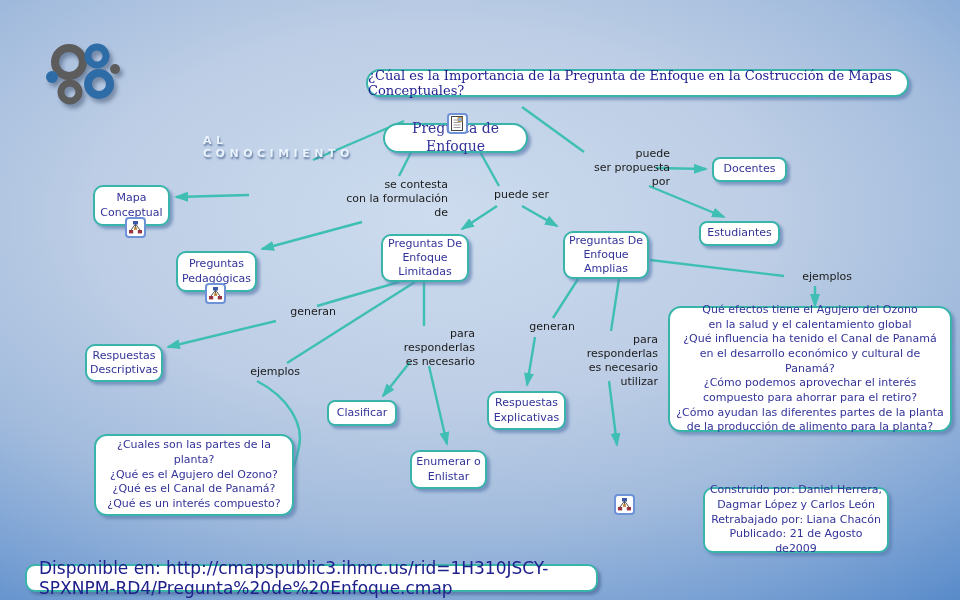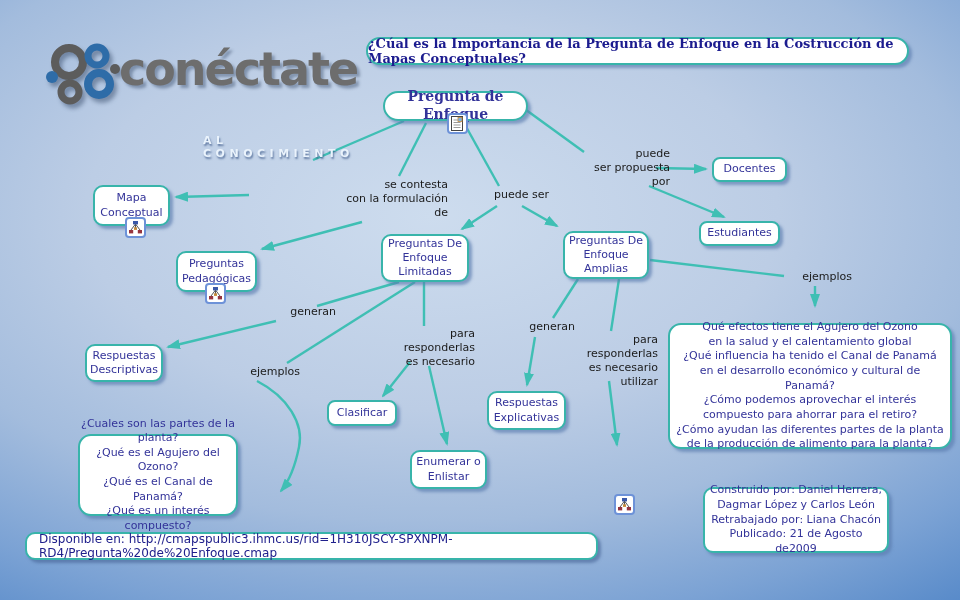--- a/index.html
+++ b/index.html
@@ -19,21 +19,21 @@
   .node, .panel {
     position:absolute; background:#fff;
     border:2px solid var(--border, #38b4aa);
     color: var(--node_text, #333399);
     text-align:center; white-space:pre-line;
     box-shadow:3px 3px 3px rgba(90,125,175,0.65);
     display:flex; align-items:center; justify-content:center;
     font-size:11px; line-height:1.28; border-radius:10px;
   }
   .panel { border-radius:13px; line-height:1.33; }
-  .fancy { font-family:"DejaVu Serif", serif; font-weight:bold; }
+  .fancy { font-family:"DejaVu Serif", serif; font-weight:normal;margin-top:32px; }
 
   .edge-label {
     position:absolute; color: var(--label_text, #1b1b1b);
     font-size:11px; line-height:1.28; text-align:right; white-space:pre-line;
   }
 
   .res-icon {
     position:absolute; width:21px; height:21px; background:#fff;
     border:2px solid #6d92d8; border-radius:4px;
     display:flex; align-items:center; justify-content:center; z-index:5;
@@ -55,25 +55,25 @@
 
   .title-box {
     position:absolute; left:366px; top:37px; width:543px; height:28px;
     background:#fff; border:2px solid var(--border,#38b4aa); border-radius:14px;
     box-shadow:3px 3px 3px rgba(90,125,175,0.65);
     display:flex; align-items:center; justify-content:center;
     color:#1c1c8f; font-size:13px;
   }
 
   .url-box {
-    position:absolute; left:25px; top:532px; width:573px; height:28px;
+    position:absolute; left:25px; top:564px; width:573px; height:28px;
     background:#fff; border:2px solid var(--border,#38b4aa); border-radius:10px;
     box-shadow:3px 3px 3px rgba(70,100,150,0.6);
     display:flex; align-items:center; padding-left:12px;
-    color:#20208c; font-size:12px;
+    color:#20208c; font-size:17px;
   }
 </style>
 </head>
 <body>
 
 <div class="stage">
 
   <svg class="edges" width="960" height="600" viewBox="0 0 960 600">
     <defs>
       <marker id="ah" markerUnits="userSpaceOnUse" markerWidth="14" markerHeight="10" refX="12" refY="5" orient="auto">
@@ -107,21 +107,20 @@
 
   <div class="logo">
     <svg class="logo-mark" width="96" height="76" viewBox="0 0 96 76">
       <circle cx="32" cy="26" r="14" fill="none" stroke="#5c5c5c" stroke-width="8"></circle>
       <circle cx="60" cy="20" r="9" fill="none" stroke="#2e6ca8" stroke-width="7"></circle>
       <circle cx="62" cy="48" r="11" fill="none" stroke="#2e6ca8" stroke-width="8"></circle>
       <circle cx="33" cy="56" r="9" fill="none" stroke="#5c5c5c" stroke-width="7"></circle>
       <circle cx="15" cy="41" r="6" fill="#2e6ca8"></circle>
       <circle cx="78" cy="33" r="5" fill="#5c5c5c"></circle>
     </svg>
-    <div class="logo-text">conéctate</div>
     <div class="logo-tagline">AL CONOCIMIENTO</div>
   </div>
 
   <div class="title-box fancy">¿Cúal es la Importancia de la Pregunta de Enfoque en la Costrucción de Mapas Conceptuales?</div>
 
   <div class="node fancy" style="left:383px;top:91px;width:145px;height:30px;font-size:14px;border-radius:15px">Pregunta de Enfoque</div>
   <div class="node" style="left:176px;top:251px;width:81px;height:41px">Preguntas
 Pedagógicas</div>
   <div class="node" style="left:93px;top:185px;width:77px;height:41px">Mapa
 Conceptual</div>
@@ -197,25 +196,25 @@
   <div class="edge-label" style="left:375px;top:327px;width:100px">para
 responderlas
 es necesario</div>
   <div class="edge-label" style="left:495px;top:320px;width:80px">generan</div>
   <div class="edge-label" style="left:558px;top:333px;width:100px">para
 responderlas
 es necesario
 utilizar</div>
   <div class="edge-label" style="left:772px;top:270px;width:80px">ejemplos</div>
 
-  <div class="panel" style="left:78px;top:434px;width:160px;height:82px;padding:6px 0">¿Cuales son las partes de la planta?
+  <div class="panel" style="left:94px;top:434px;width:200px;height:82px;padding:6px 0">¿Cuales son las partes de la planta?
 ¿Qué es el Agujero del Ozono?
 ¿Qué es el Canal de Panamá?
 ¿Qué es un interés compuesto?</div>
-  <div class="panel" style="left:668px;top:323px;width:284px;height:126px;padding:8px 6px">Qué efectos tiene el Agujero del Ozono
+  <div class="panel" style="left:668px;top:306px;width:284px;height:126px;padding:8px 6px">Qué efectos tiene el Agujero del Ozono
 en la salud y el calentamiento global
 ¿Qué influencia ha tenido el Canal de Panamá
 en el desarrollo económico y cultural de Panamá?
 ¿Cómo podemos aprovechar el interés
 compuesto para ahorrar para el retiro?
 ¿Cómo ayudan las diferentes partes de la planta
 de la producción de alimento para la planta?</div>
 
   <div class="panel" style="left:703px;top:487px;width:186px;height:66px;padding:2px 4px;border-radius:10px">Construido por: Daniel Herrera,
 Dagmar López y Carlos León

